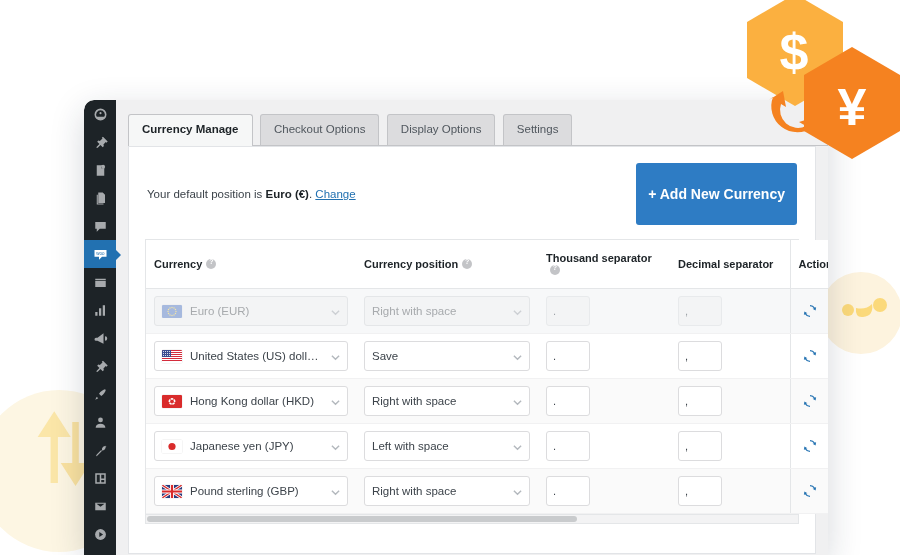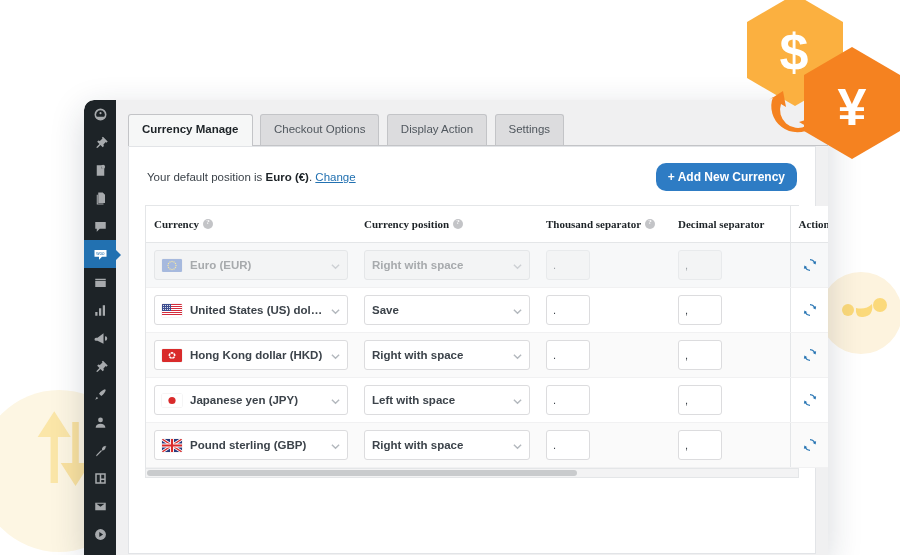--- a/index.html
+++ b/index.html
@@ -73,34 +73,33 @@
     margin: 0 12px 0 12px; background: #ffffff;
     border: 1px solid #e2e4e7;
     height: 408px; position: relative;
   }
 
   .panel-head { padding: 16px 18px 6px 18px; display:flex; align-items:center; justify-content: space-between; }
   .default-cur { font-size: 11.5px; color: #3c434a; }
   .default-cur b { font-weight: bold; color:#1d2327; }
   .change-link { color:#2271b1; text-decoration: underline; cursor: pointer; }
   .btn-add {
-    background: #2e7cc4; color: #fff; font-size: 12px; font-weight: bold;
-    border: none; border-radius: 10px; padding: 7px 12px; cursor: pointer;
+    background: #2e7cc4; color: #fff; font-size: 14px; font-weight: bold;
+    border: none; border-radius: 3px; padding: 23px 12px; cursor: pointer;
     white-space: nowrap;
   }
 
   
   .tablewrap { margin: 8px 16px 0 16px; border: 1px solid #e4e6e8; }
   table.cur { width: 100%; border-collapse: collapse; table-layout: fixed; }
   table.cur th {
     text-align: left; font-size: 11px; color: #1d2327; font-weight: bold;
     padding: 12px 8px 12px 8px; background: #fff;
     border-bottom: 1px solid #e4e6e8;
     vertical-align: middle;
-    font-family: Liberation Serif, serif;
   }
   table.cur td { padding: 7px 8px; vertical-align: middle; border-bottom: 1px solid #f1f1f2; }
   tr.row-even td { background: #fafafa; }
   tr.row-odd  td { background: #ffffff; }
   tr.disabled td { background:#f7f8f9; }
   .col-cur { width: 210px; }
   .col-pos { width: 182px; }
   .col-thou { width: 132px; }
   .col-dec { width: 120px; }
   .col-act { width: 70px; border-left: 1px solid #e4e6e8; }
@@ -126,21 +125,21 @@
   .sel.dim { background:#f3f4f5; border-color:#e4e6e8; color:#a7aaad; }
   .sel .cv { position:absolute; right:7px; top:10px; width:9px; height:9px; }
   .sel .cv svg { width: 9px; height: 9px; stroke:#b4b9be; fill:none; stroke-width:1.6; }
   .sel.dim .cv svg { stroke:#cdd0d4; }
   .flag {
     width: 20px; height: 13px; margin-right: 8px; flex: none;
     border-radius: 1px; overflow: hidden; position: relative;
     box-shadow: 0 0 0 0.5px rgba(0,0,0,.08);
   }
   .sel.dim .flag { opacity: .45; }
-  .sel-label { overflow: hidden; text-overflow: ellipsis; white-space: nowrap; font-weight: bold; }
+  .sel-label { overflow: hidden; text-overflow: ellipsis; white-space: nowrap; }
 
   
   .tin {
     width: 44px; height: 30px; border: 1px solid #dcdcde; border-radius: 3px;
     background:#fff; font-size: 11px; color:#3c434a; padding: 0 6px;
     font-family: "Liberation Sans", sans-serif;
   }
   .tin.dim { background:#f3f4f5; border-color:#e8eaec; color:#9ea3a8; }
 
   .acts { display:flex; align-items:center; gap: 12px; padding-left: 4px; }
@@ -269,21 +268,21 @@
             <path d="M8.4 6.6L13.4 10l-5 3.4z" fill="#1d2327"></path>
           </svg>
       </div>
     </div>
 
     <div class="content">
 
       <div class="tabbar">
         <span class="tab active">Currency Manage</span>
         <span class="tab">Checkout Options</span>
-        <span class="tab">Display Action</span>
+        <span class="tab">Display Options</span>
         <span class="tab">Settings</span>
       </div>
 
       <div class="panel">
 
         <div class="panel-head">
           <div class="default-cur">
             <span>Your default position is </span><b>Euro (€)</b><span>. </span><a class="change-link">Change</a>
           </div>
           <button class="btn-add">+ Add New Currency</button>

